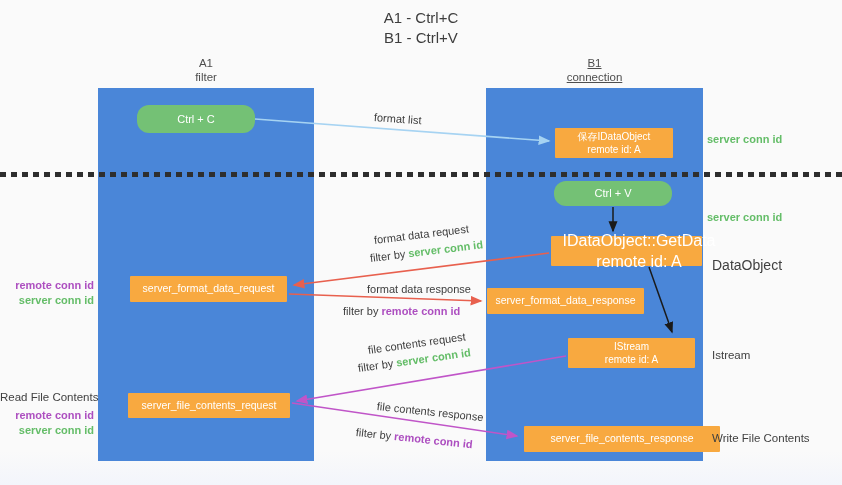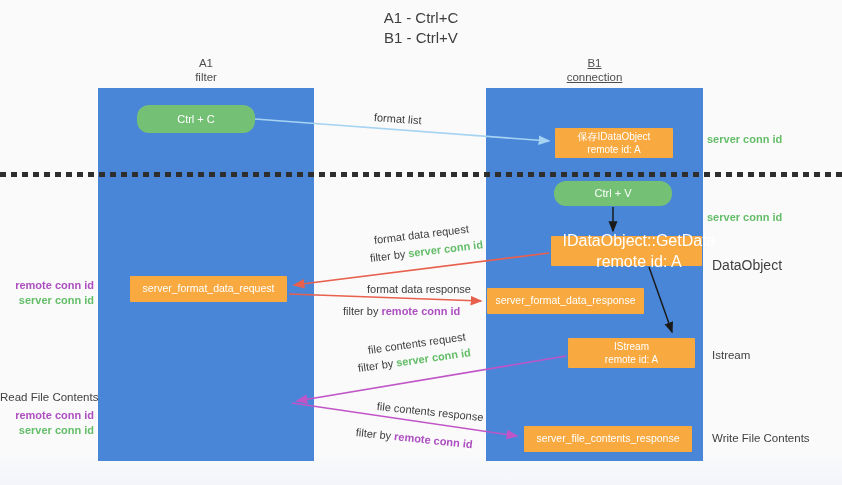--- a/index.html
+++ b/index.html
@@ -28,21 +28,21 @@
   .orange{background:var(--c-box_orange);}
   .green{background:var(--c-box_green);border-radius:12px;}
   #ctrl-c{left:137px;top:105px;width:118px;height:28px;font-size:11px;}
   #save-ido{left:555px;top:128px;width:118px;height:30px;font-size:10px;}
   #ctrl-v{left:554px;top:181px;width:118px;height:25px;font-size:11px;}
   #getdata{left:551px;top:236px;width:126px;height:30px;font-size:16px;padding-left:25px;}
   #sfdreq{left:130px;top:276px;width:157px;height:26px;font-size:10.5px;}
   #sfdres{left:487px;top:288px;width:157px;height:26px;font-size:10.5px;}
   #istream-box{left:568px;top:338px;width:127px;height:30px;font-size:10px;}
   #sfcreq{left:128px;top:393px;width:162px;height:25px;font-size:10.5px;}
-  #sfcres{left:524px;top:426px;width:168px;height:26px;font-size:10.5px;}
+  #sfcres{left:524px;top:426px;width:196px;height:26px;font-size:10.5px;}
   
   .slabel{font-size:11px;white-space:nowrap;}
   .green-t{color:var(--c-text_green);font-weight:bold;}
   .purple-t{color:var(--c-text_purple);font-weight:bold;}
   .dark-t{color:#3f3f3f;}
   #r-scid1{left:707px;top:133px;}
   #r-scid2{left:707px;top:211px;}
   #r-dataobject{left:712px;top:245px;font-size:14px;margin-top:12px;}
   #r-istream{left:712px;top:349px;font-size:11.5px;}
   #r-write{left:712px;top:432px;font-size:11.5px;}
@@ -138,20 +138,23 @@
   <div class="abs node orange" id="sfdreq">
     <div>server_format_data_request</div>
   </div>
   <div class="abs node orange" id="sfdres">
     <div>server_format_data_response</div>
   </div>
   <div class="abs node orange" id="istream-box">
     <div>IStream</div>
     <div>remote id: A</div>
   </div>
+  <div class="abs node orange" id="sfcreq">
+    <div>server_file_contents_request</div>
+  </div>
   <div class="abs node orange" id="sfcres">
     <div>server_file_contents_response</div>
   </div>
 
   <div class="abs slabel green-t" id="r-scid1">server conn id</div>
   <div class="abs slabel green-t" id="r-scid2">server conn id</div>
   <div class="abs slabel dark-t" id="r-dataobject">DataObject</div>
   <div class="abs slabel dark-t" id="r-istream">Istream</div>
   <div class="abs slabel dark-t" id="r-write">Write File Contents</div>
 

